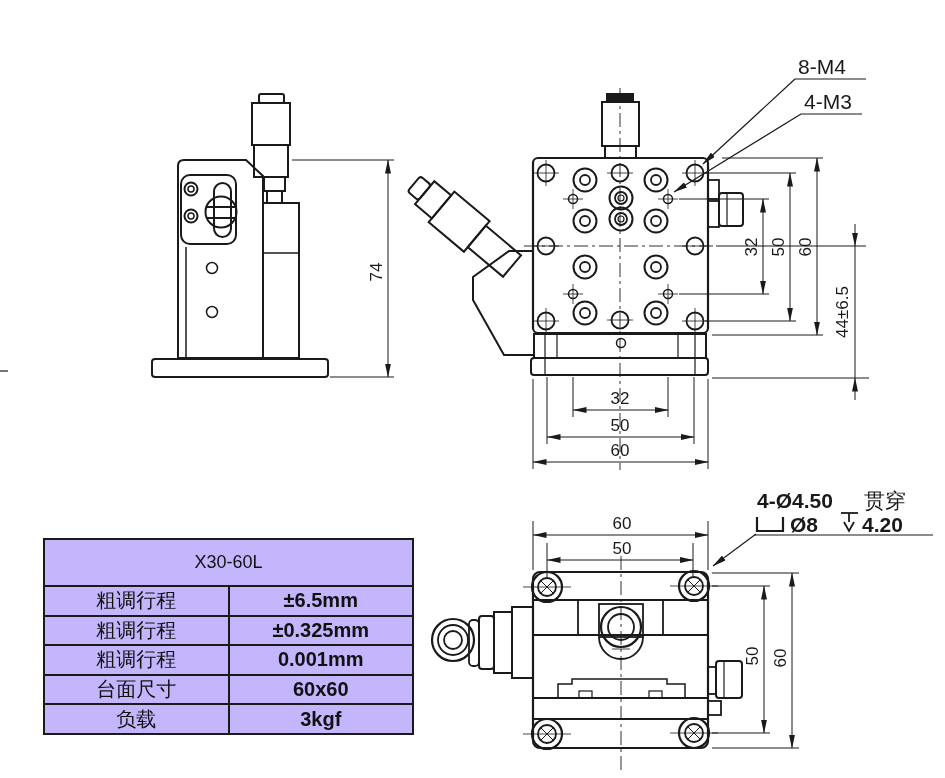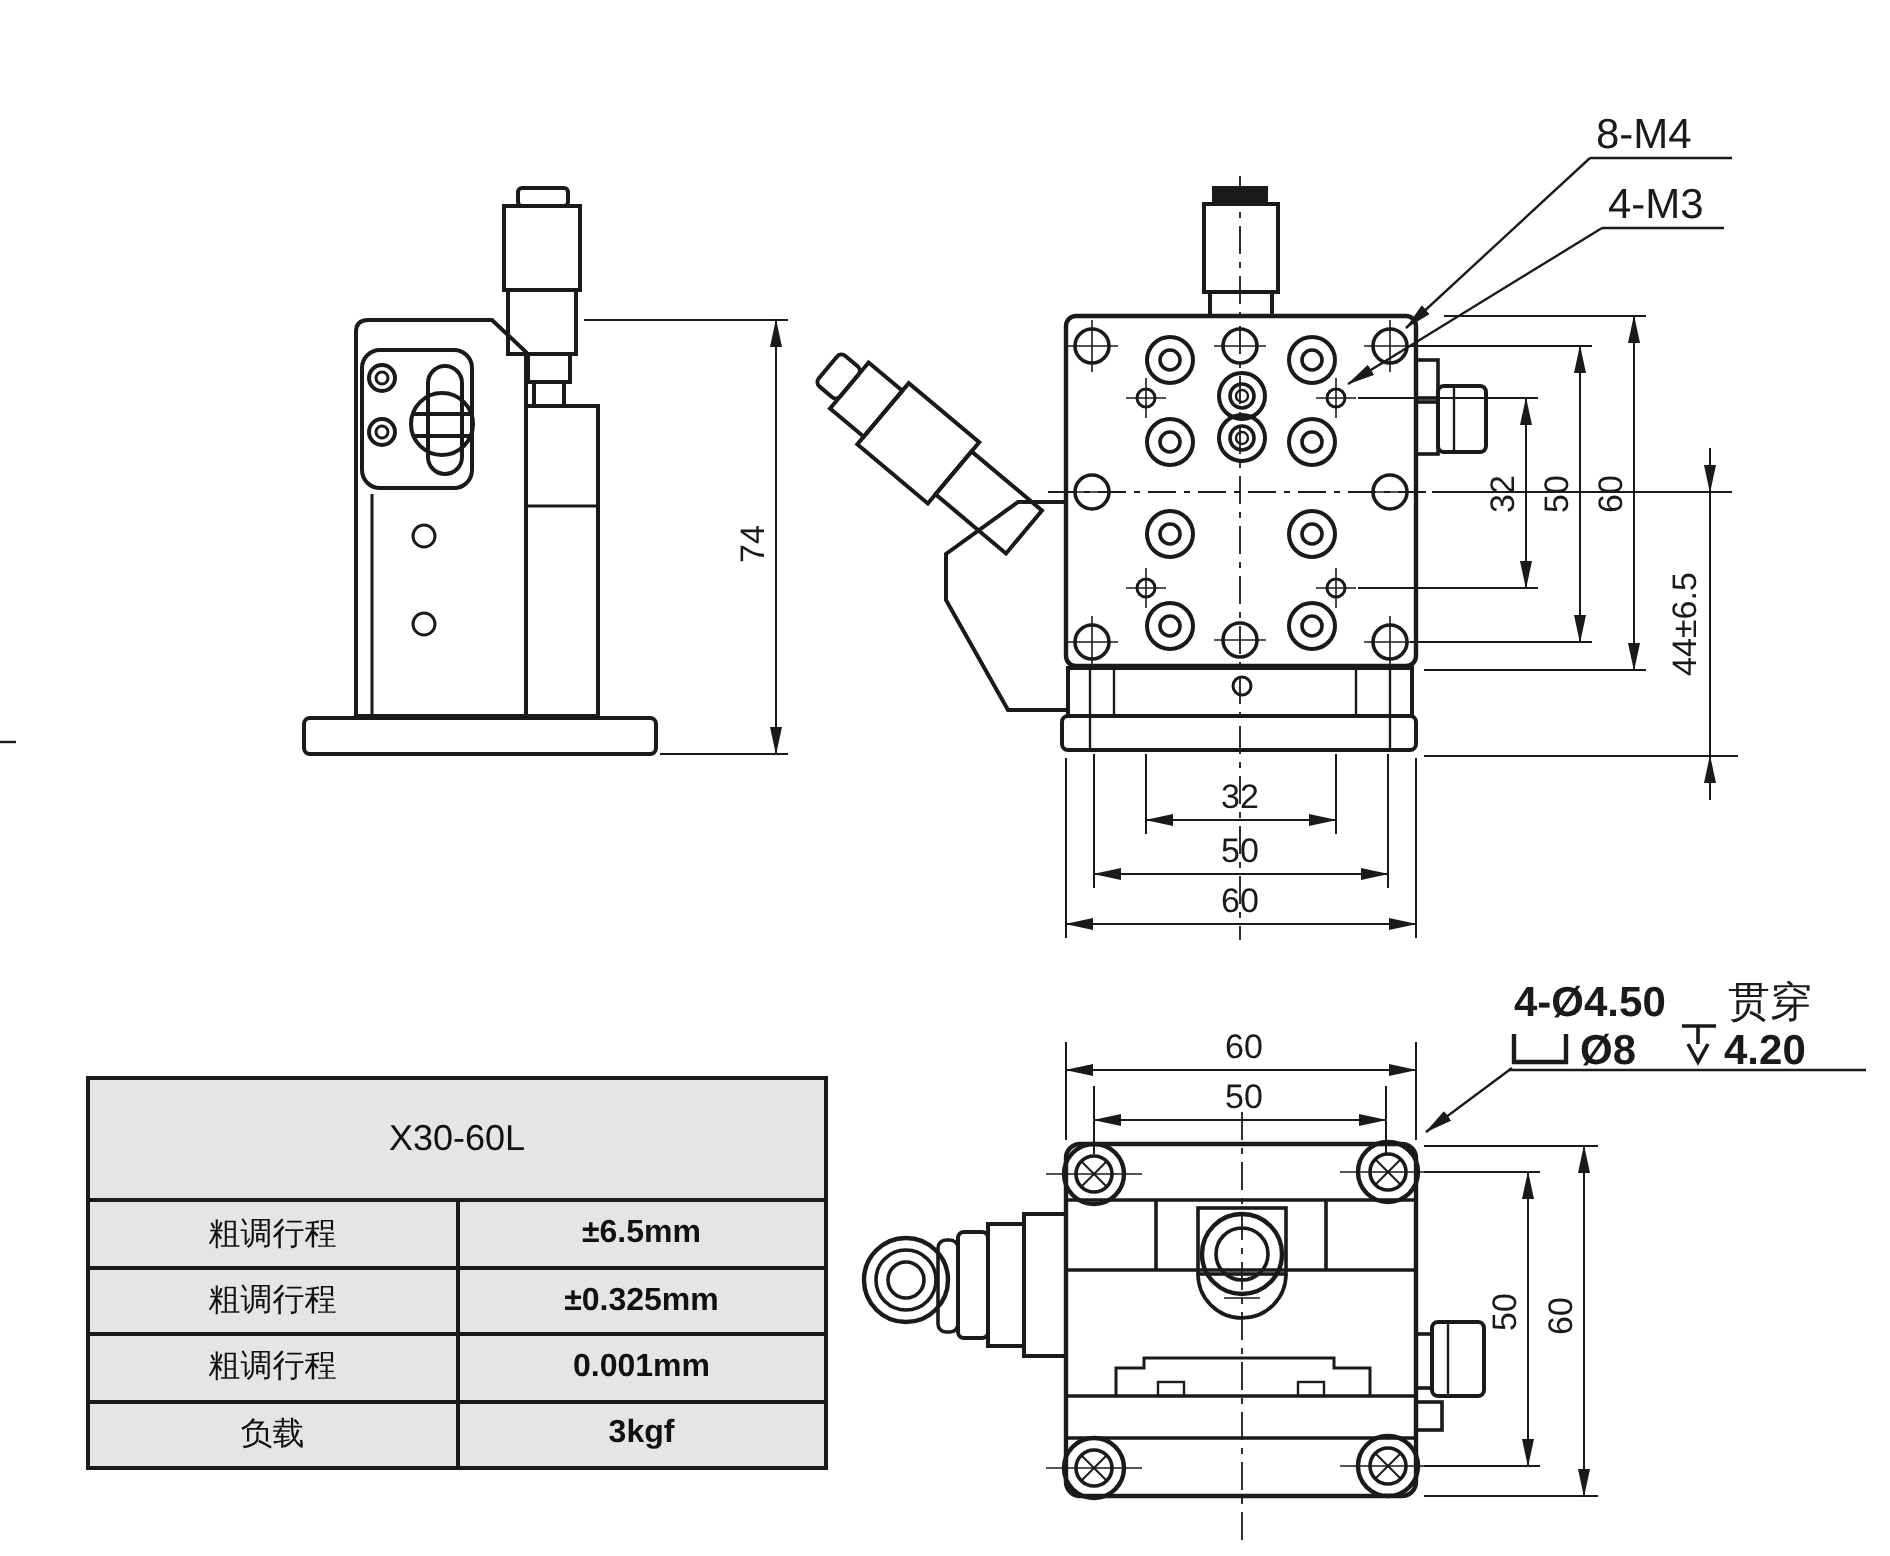--- a/index.html
+++ b/index.html
@@ -4,23 +4,23 @@
 <style>
   html,body{margin:0;padding:0;background:#ffffff;}
   .canvas{position:relative;width:945px;height:778px;background:#ffffff;overflow:hidden;
           font-family:"Liberation Sans",sans-serif;}
   .canvas svg{position:absolute;left:0;top:0;}
   svg text{fill:#1a1a1a;font-family:"Liberation Sans",sans-serif;font-size:17px;}
   svg text.callout{font-size:21px;}
   svg text.serif{font-family:"DejaVu Serif",serif;}
   svg text.bold{font-weight:700;}
   .spec{position:absolute;left:43px;top:538px;width:371px;height:197px;
-        border-collapse:collapse;table-layout:fixed;background:#e5e5e5;}
+        border-collapse:collapse;table-layout:fixed;background:#c4b5fd;}
   .spec td{border:2px solid #1a1a1a;text-align:center;vertical-align:middle;
-           padding:0;font-size:16px;color:#111;}
+           padding:0;font-size:20px;color:#111;}
   .spec .title-cell{font-size:18px;height:44px;}
   .spec tr{height:25px;}
   .spec td.val{font-weight:700;margin-left:16px;}
 </style>
 </head>
 <body>
 
 <div class="canvas">
 <svg width="945" height="778" viewBox="0 0 945 778">
   <defs>
@@ -329,18 +329,22 @@
     </tr>
     <tr>
       <td>粗调行程</td>
       <td class="val">±0.325mm</td>
     </tr>
     <tr>
       <td>粗调行程</td>
       <td class="val">0.001mm</td>
     </tr>
     <tr>
+      <td>台面尺寸</td>
+      <td class="val">60x60</td>
+    </tr>
+    <tr>
       <td>负载</td>
       <td class="val">3kgf</td>
     </tr>
   </tbody>
 </table>
 </div>
 
 </body></html>

